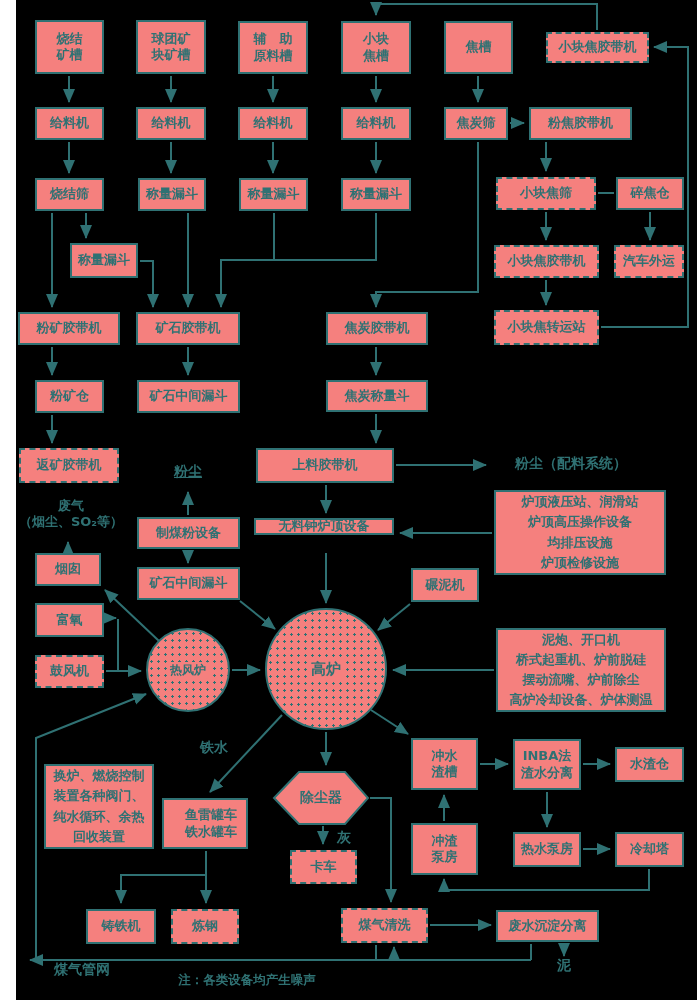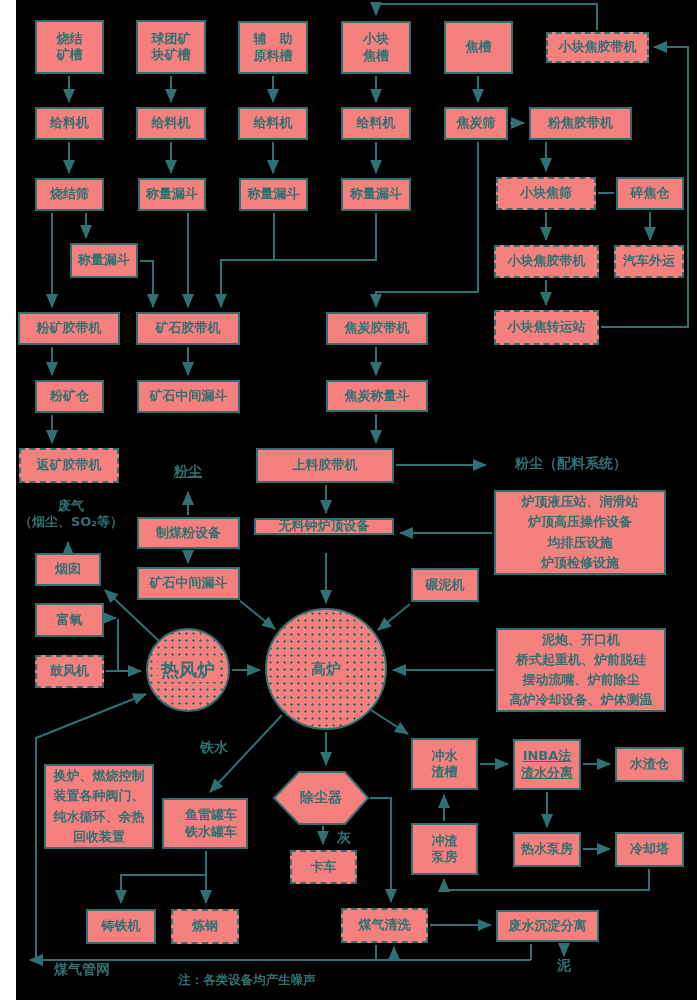--- a/index.html
+++ b/index.html
@@ -181,31 +181,31 @@
 炉顶高压操作设备
 均排压设施
 炉顶检修设施</div>
 
   <div class="node solid" style="left:19px;top:553px;width:66px;height:33px;">烟囱</div>
   <div class="node solid" style="left:121px;top:567px;width:103px;height:33px;">矿石中间漏斗</div>
   <div class="node solid" style="left:395px;top:568px;width:68px;height:34px;">碾泥机</div>
 
   <div class="node solid" style="left:19px;top:603px;width:69px;height:34px;">富氧</div>
   <div class="node dashed" style="left:19px;top:655px;width:69px;height:33px;">鼓风机</div>
-  <div class="node circle" style="left:130px;top:628px;width:84px;height:84px;font-size:18px;"><span class="lbl">热风炉</span></div>
+  <div class="node circle" style="left:130px;top:628px;width:84px;height:84px;font-size:12px;"><span class="lbl">热风炉</span></div>
   <div class="node circle" style="left:249px;top:608px;width:122px;height:122px;font-size:15px;"><span class="lbl">高炉</span></div>
   <div class="node solid multiline" style="left:480px;top:628px;width:170px;height:84px;">泥炮、开口机
 桥式起重机、炉前脱硅
 摆动流嘴、炉前除尘
 高炉冷却设备、炉体测温</div>
 
   <div class="node txt" style="left:176px;top:738px;width:44px;height:20px;font-size:14px;">铁水</div>
   <div class="node solid" style="left:395px;top:738px;width:67px;height:52px;">冲水
 渣槽</div>
-  <div class="node solid" style="left:497px;top:739px;width:68px;height:51px;text-decoration:underline;">INBA法
+  <div class="node solid" style="left:497px;top:739px;width:68px;height:51px;">INBA法
 渣水分离</div>
   <div class="node solid" style="left:599px;top:747px;width:69px;height:35px;">水渣仓</div>
 
   <div class="node solid multiline" style="left:28px;top:764px;width:110px;height:85px;">换炉、燃烧控制
 装置各种阀门、
 纯水循环、余热
 回收装置</div>
   <div class="node solid" style="left:146px;top:798px;width:86px;height:51px;padding-left:12px;">鱼雷罐车
 铁水罐车</div>
   <div class="node txt" style="left:258px;top:772px;width:94px;height:52px;font-size:14px;">除尘器</div>

